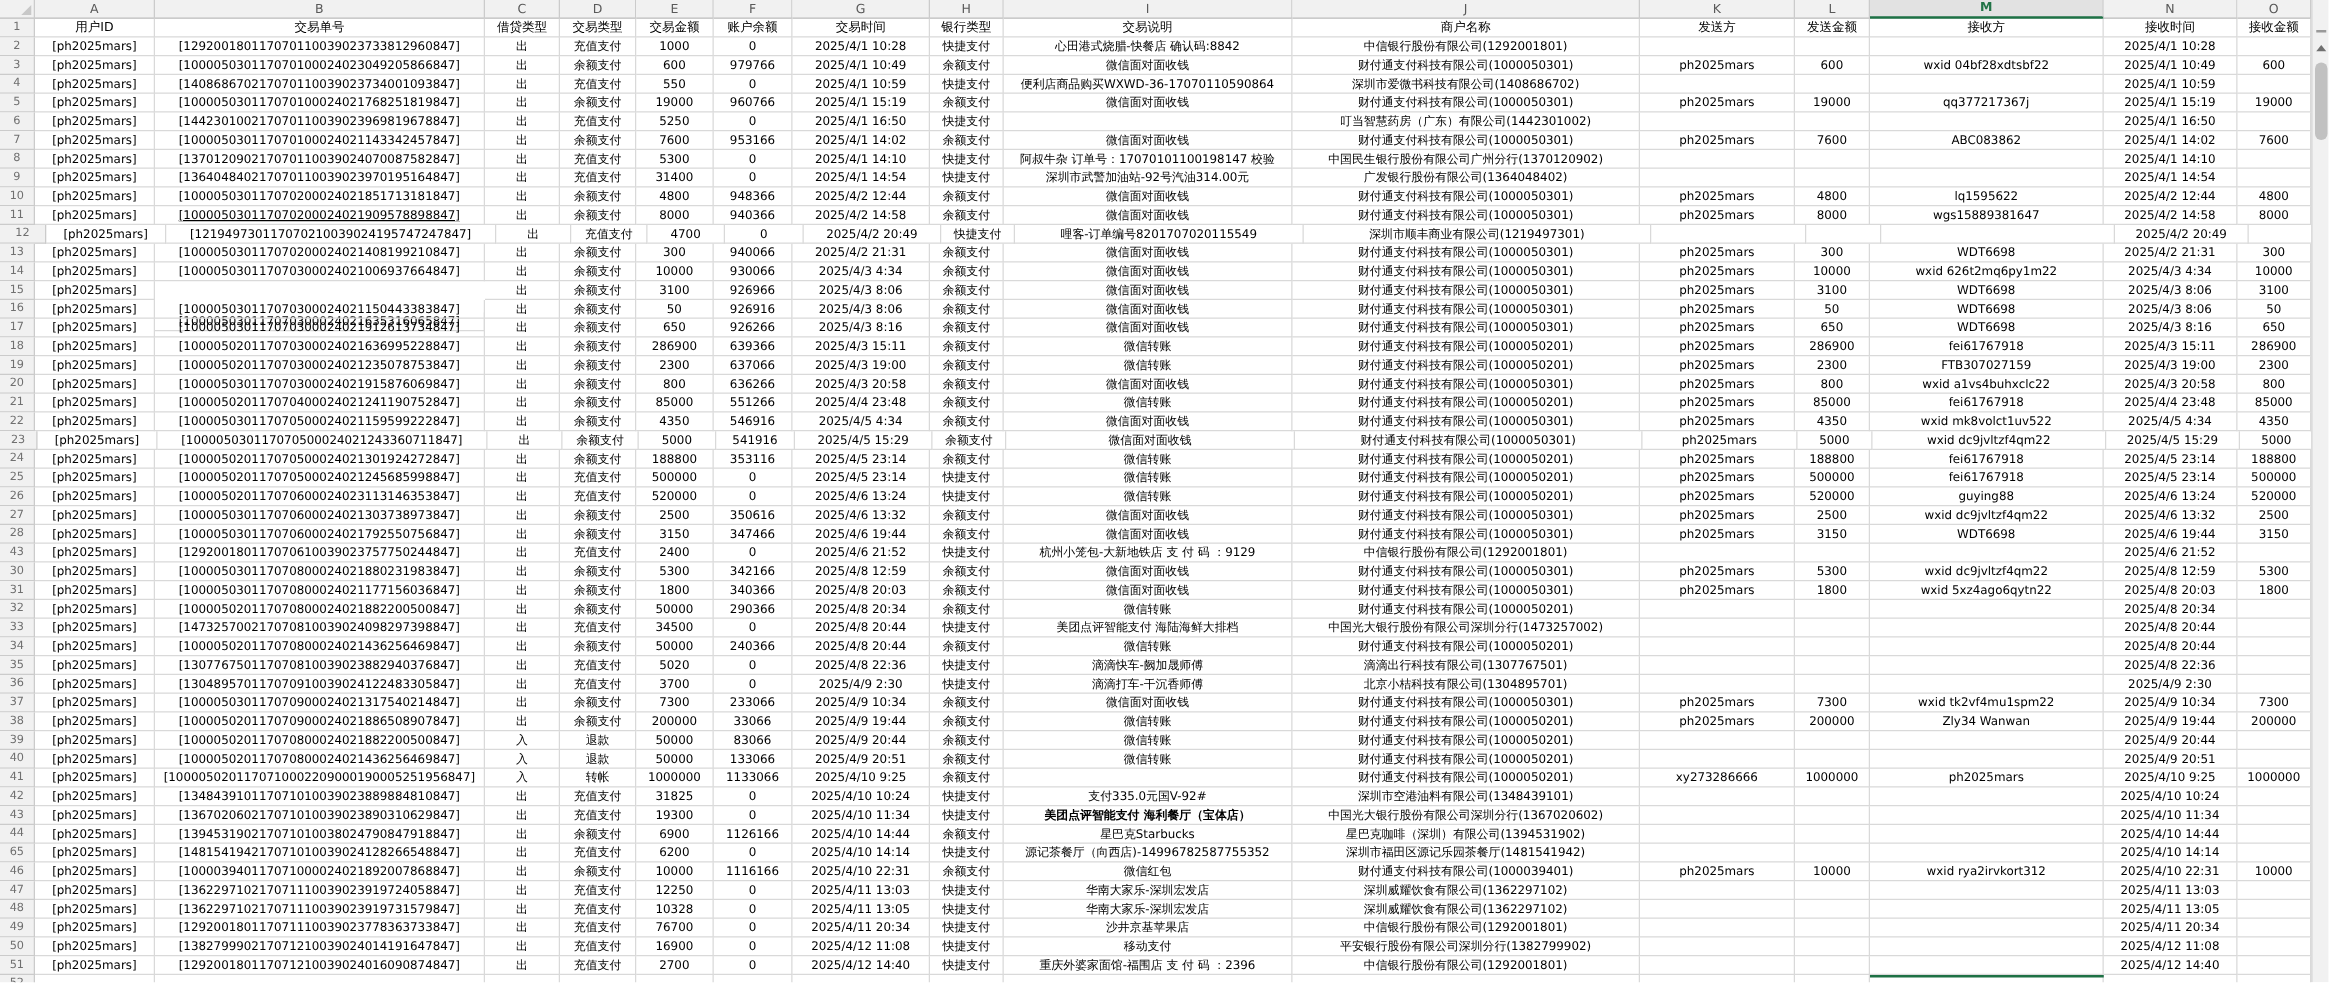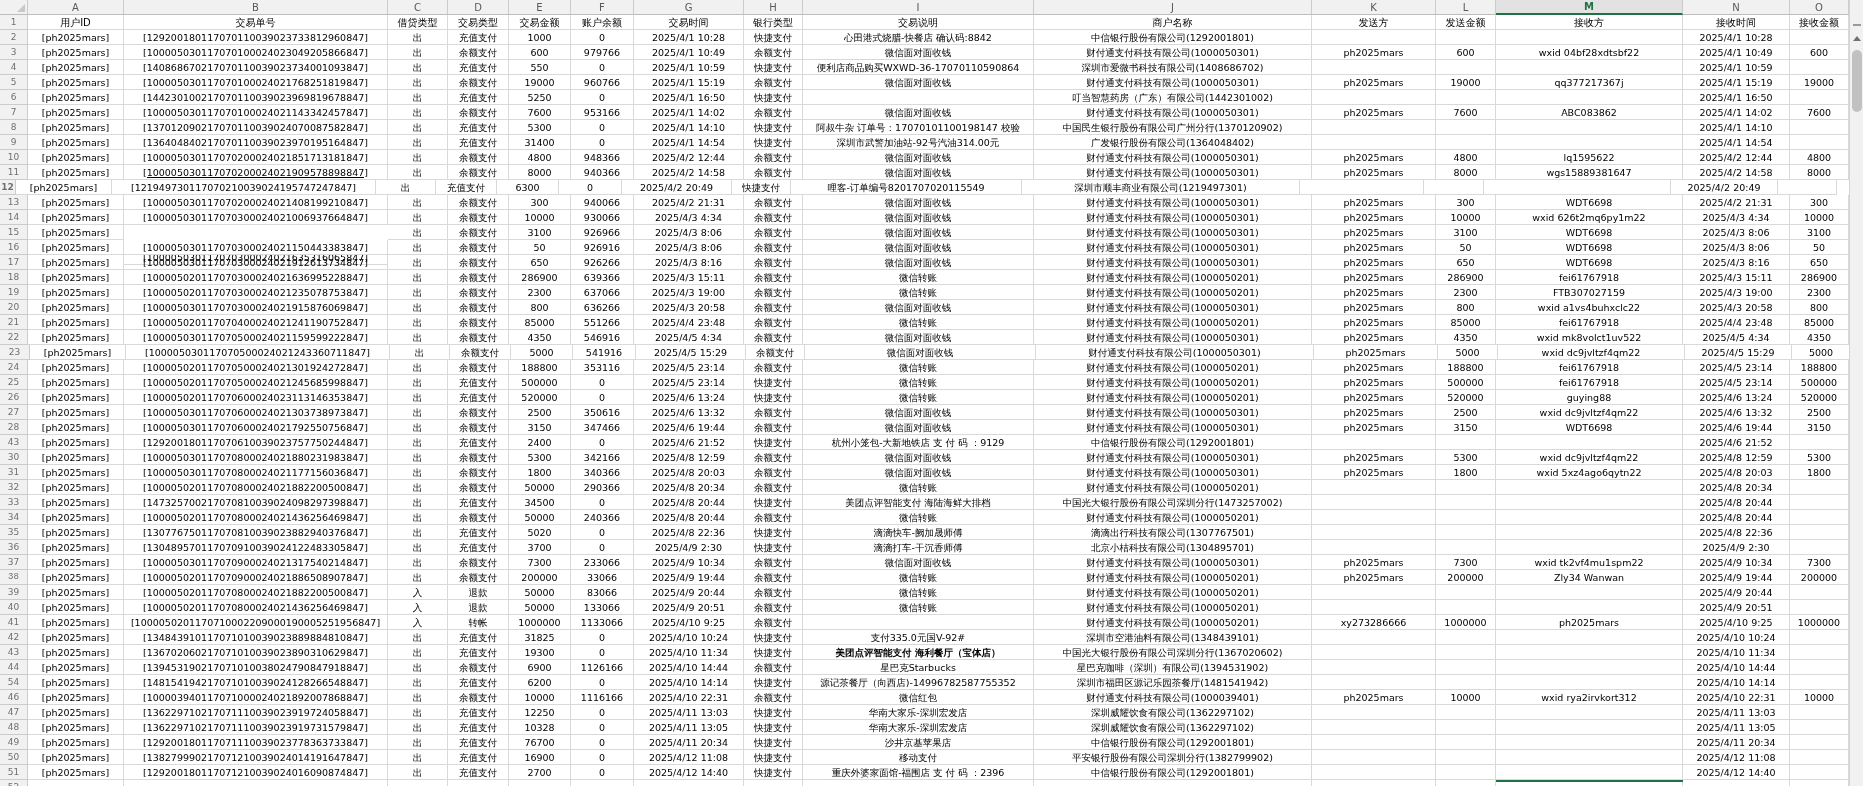--- a/index.html
+++ b/index.html
@@ -271,26 +271,26 @@
         <div class="cell" style="width: 59px;">余额支付</div>
         <div class="cell" style="width: 231px;">微信面对面收钱</div>
         <div class="cell" style="width: 278px;">财付通支付科技有限公司(1000050301)</div>
         <div class="cell" style="width: 124px;">ph2025mars</div>
         <div class="cell" style="width: 60px;">8000</div>
         <div class="cell" style="width: 187px;">wgs15889381647</div>
         <div class="cell" style="width: 107px;">2025/4/2 14:58</div>
         <div class="cell" style="width: 59px;">8000</div>
       </div>
       <div class="row">
-        <div class="rowhead" style="width: 16px; font-weight: bold;">12</div>
+        <div class="rowhead" style="width: 37px;">12</div>
         <div class="cell" style="width: 96px;">[ph2025mars]</div>
         <div class="cell" style="width: 264px;">[121949730117070210039024195747247847]</div>
         <div class="cell" style="width: 60px;">出</div>
         <div class="cell" style="width: 61px;">充值支付</div>
-        <div class="cell" style="width: 62px;">6300</div>
+        <div class="cell" style="width: 62px;">4700</div>
         <div class="cell" style="width: 63px;">0</div>
         <div class="cell" style="width: 110px;">2025/4/2 20:49</div>
         <div class="cell" style="width: 59px;">快捷支付</div>
         <div class="cell" style="width: 231px;">哩客-订单编号8201707020115549</div>
         <div class="cell" style="width: 278px;">深圳市顺丰商业有限公司(1219497301)</div>
         <div class="cell" style="width: 124px;"></div>
         <div class="cell" style="width: 60px;"></div>
         <div class="cell" style="width: 187px;"></div>
         <div class="cell" style="width: 107px;">2025/4/2 20:49</div>
         <div class="cell" style="width: 59px;"></div>
@@ -739,21 +739,21 @@
         <div class="cell" style="width: 59px;">余额支付</div>
         <div class="cell" style="width: 231px;">微信面对面收钱</div>
         <div class="cell" style="width: 278px;">财付通支付科技有限公司(1000050301)</div>
         <div class="cell" style="width: 124px;">ph2025mars</div>
         <div class="cell" style="width: 60px;">7300</div>
         <div class="cell" style="width: 187px;">wxid tk2vf4mu1spm22</div>
         <div class="cell" style="width: 107px;">2025/4/9 10:34</div>
         <div class="cell" style="width: 59px;">7300</div>
       </div>
       <div class="row">
-        <div class="rowhead" style="width: 28px; font-family: Liberation Mono, monospace;">38</div>
+        <div class="rowhead" style="width: 28px;">38</div>
         <div class="cell" style="width: 96px;">[ph2025mars]</div>
         <div class="cell" style="width: 264px;">[100005020117070900024021886508907847]</div>
         <div class="cell" style="width: 60px;">出</div>
         <div class="cell" style="width: 61px;">余额支付</div>
         <div class="cell" style="width: 62px;">200000</div>
         <div class="cell" style="width: 63px;">33066</div>
         <div class="cell" style="width: 110px;">2025/4/9 19:44</div>
         <div class="cell" style="width: 59px;">余额支付</div>
         <div class="cell" style="width: 231px;">微信转账</div>
         <div class="cell" style="width: 278px;">财付通支付科技有限公司(1000050201)</div>
@@ -865,21 +865,21 @@
         <div class="cell" style="width: 59px;">余额支付</div>
         <div class="cell" style="width: 231px;">星巴克Starbucks</div>
         <div class="cell" style="width: 278px;">星巴克咖啡（深圳）有限公司(1394531902)</div>
         <div class="cell" style="width: 124px;"></div>
         <div class="cell" style="width: 60px;"></div>
         <div class="cell" style="width: 187px;"></div>
         <div class="cell" style="width: 107px;">2025/4/10 14:44</div>
         <div class="cell" style="width: 59px;"></div>
       </div>
       <div class="row">
-        <div class="rowhead" style="width: 28px;">54</div>
+        <div class="rowhead" style="width: 28px;">65</div>
         <div class="cell" style="width: 96px;">[ph2025mars]</div>
         <div class="cell" style="width: 264px;">[148154194217071010039024128266548847]</div>
         <div class="cell" style="width: 60px;">出</div>
         <div class="cell" style="width: 61px;">充值支付</div>
         <div class="cell" style="width: 62px;">6200</div>
         <div class="cell" style="width: 63px;">0</div>
         <div class="cell" style="width: 110px;">2025/4/10 14:14</div>
         <div class="cell" style="width: 59px;">快捷支付</div>
         <div class="cell" style="width: 231px;">源记茶餐厅（向西店)-14996782587755352</div>
         <div class="cell" style="width: 278px;">深圳市福田区源记乐园茶餐厅(1481541942)</div>

